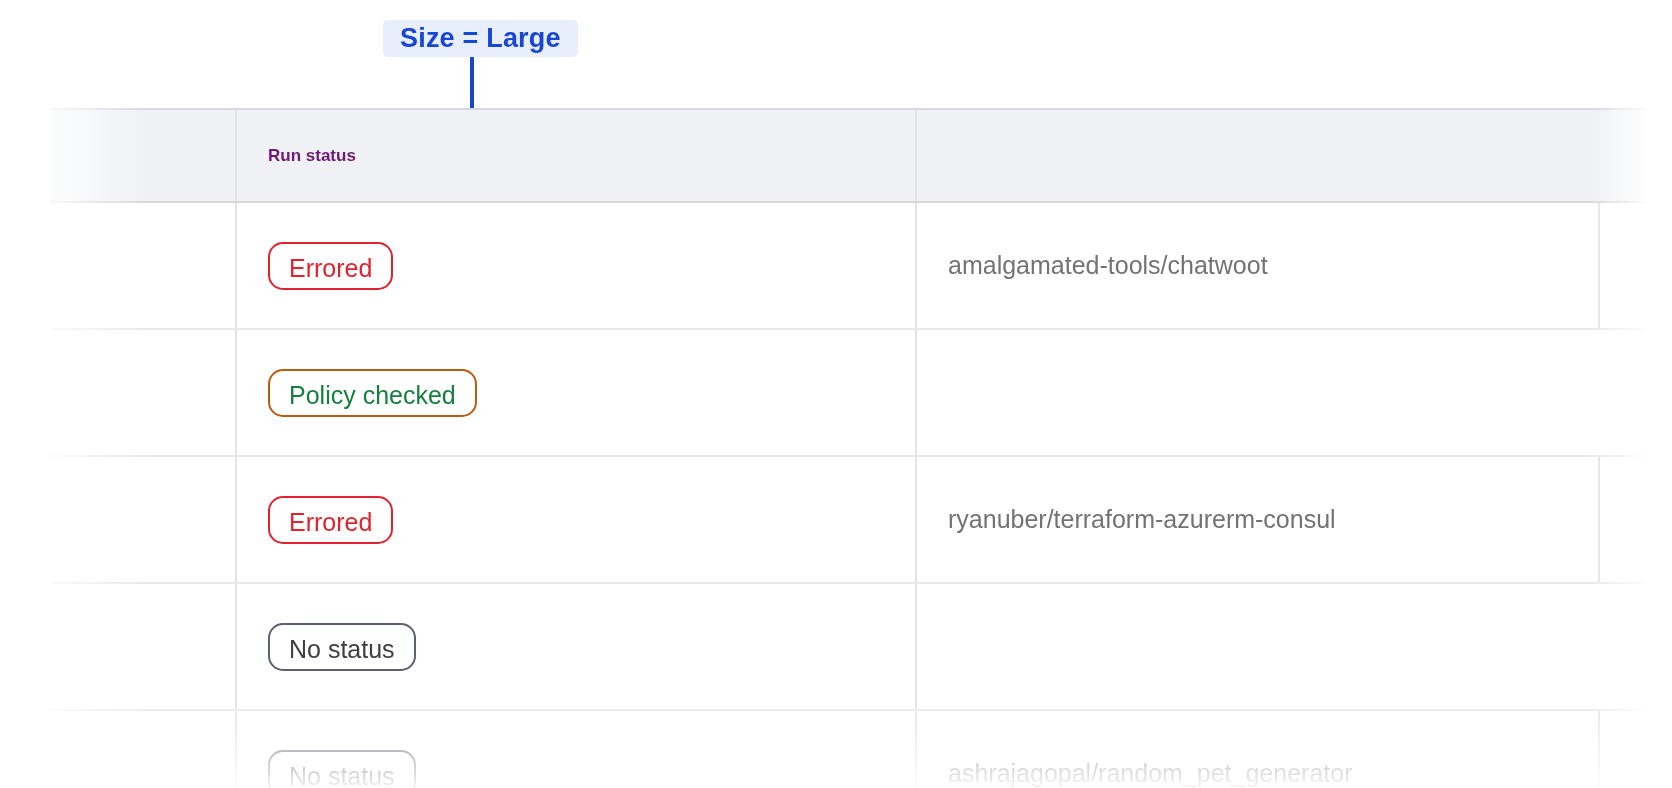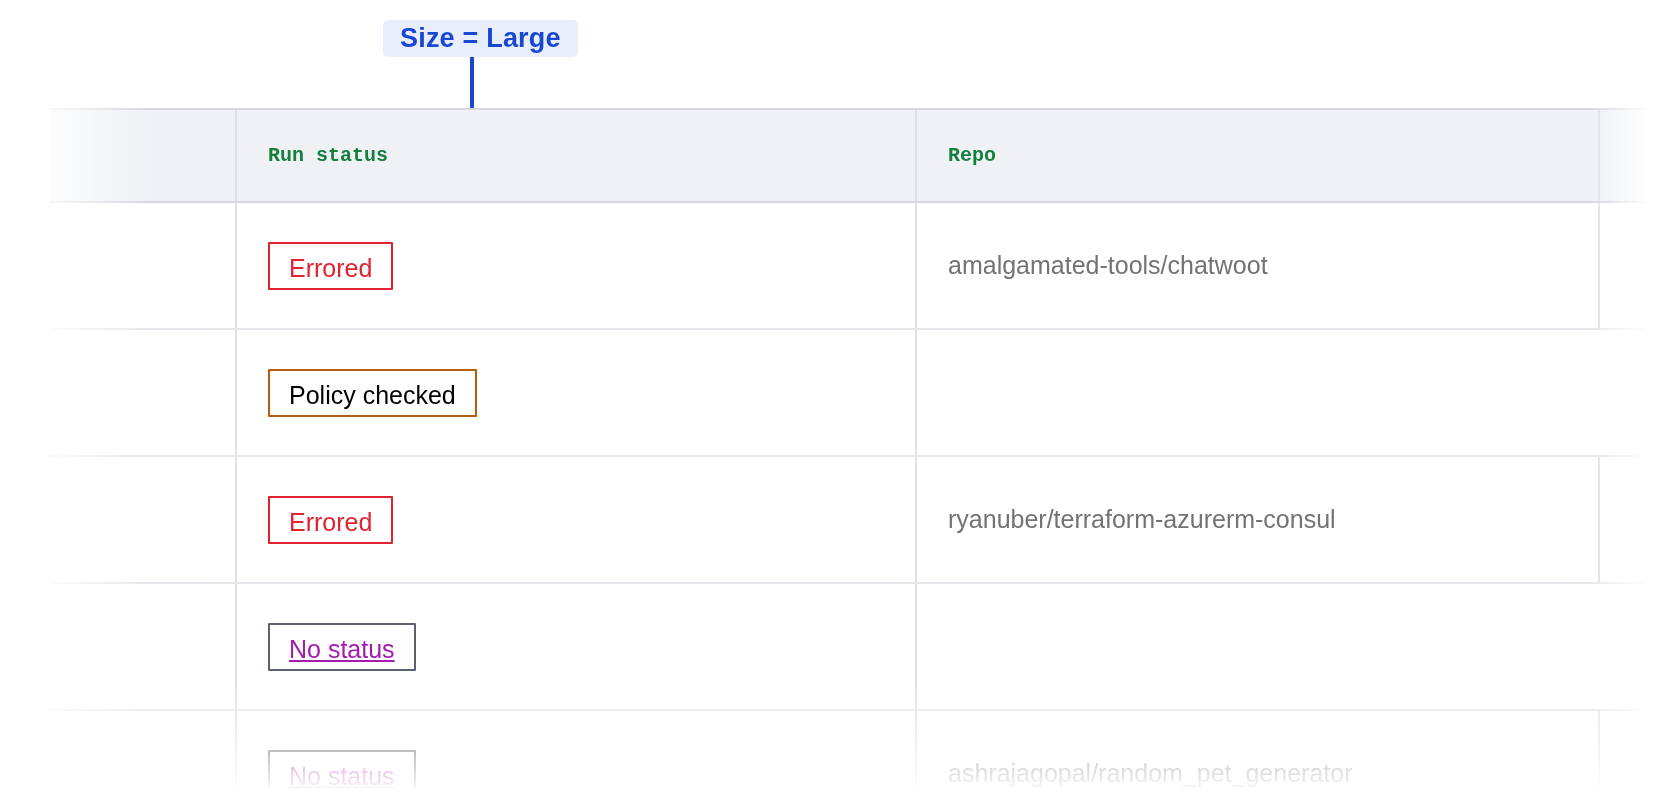--- a/index.html
+++ b/index.html
@@ -40,33 +40,33 @@
     display:flex; height:127px; box-sizing:border-box;
     background:#ffffff; border-bottom:2px solid #e6e8eb;
   }
   .c1 { width:185px; box-sizing:border-box; }
   .c2 { width:680px; box-sizing:border-box; border-left:2px solid #e0e2e7; }
   .c3 { width:683px; box-sizing:border-box; border-left:2px solid #e0e2e7; }
   .c4 { flex:1;     box-sizing:border-box; border-left:2px solid #e0e2e7; }
   .cell { display:flex; align-items:center; }
   .c2.cell, .c3.cell { padding-left:31px; }
   .header-row .cell {
-    font-size:20px; font-weight:700; color:#15803d;font-family:Liberation Mono, monospace;
+    font-size:17px; font-weight:700; color:#701a75;
   }
   .repo-text { font-size:25px; color:#737373; }
 
   
   .badge {
     display:inline-block; box-sizing:border-box; height:48px;
-    padding:8px 19px 0 19px; border:2px solid; border-radius:1px;
+    padding:8px 19px 0 19px; border:2px solid; border-radius:15px;
     font-size:25px; line-height:32px; white-space:nowrap; background:#fff;
   }
   .badge[data-variant="errored"] { color:#e0232f; border-color:#e0232f; }
-  .badge[data-variant="policy"]  { color:#000000; border-color:#b85c10; }
-  .badge[data-variant="neutral"] { color:#a21caf; border-color:#5b6170;text-decoration:underline; }
+  .badge[data-variant="policy"]  { color:#15803d; border-color:#b85c10; }
+  .badge[data-variant="neutral"] { color:#404040; border-color:#5b6170; }
 
   
   .fade-left {
     position:absolute; left:0; top:100px; width:150px; height:688px;
     background:linear-gradient(to right, #ffffff 18%, rgba(255,255,255,0));
     pointer-events:none;
   }
   .fade-right {
     position:absolute; left:1590px; top:100px; width:82px; height:688px;
     background:linear-gradient(to right, rgba(255,255,255,0), #ffffff 75%);
@@ -85,21 +85,20 @@
 
   <div class="callout-label">Size = Large</div>
   <div class="callout-line"></div>
   <div class="callout-dot"></div>
 
   <div class="table">
 
     <div class="header-row">
       <div class="c1 cell"></div>
       <div class="c2 cell">Run status</div>
-      <div class="c3 cell">Repo</div>
       <div class="c4 cell"></div>
     </div>
 
     <div class="row">
       <div class="c1 cell"></div>
       <div class="c2 cell">
         <span class="badge" data-variant="errored">Errored</span>
       </div>
       <div class="c3 cell">
         <span class="repo-text">amalgamated-tools/chatwoot</span>

